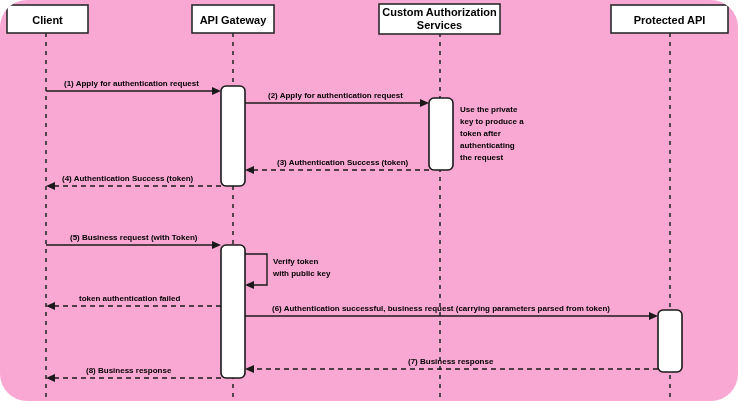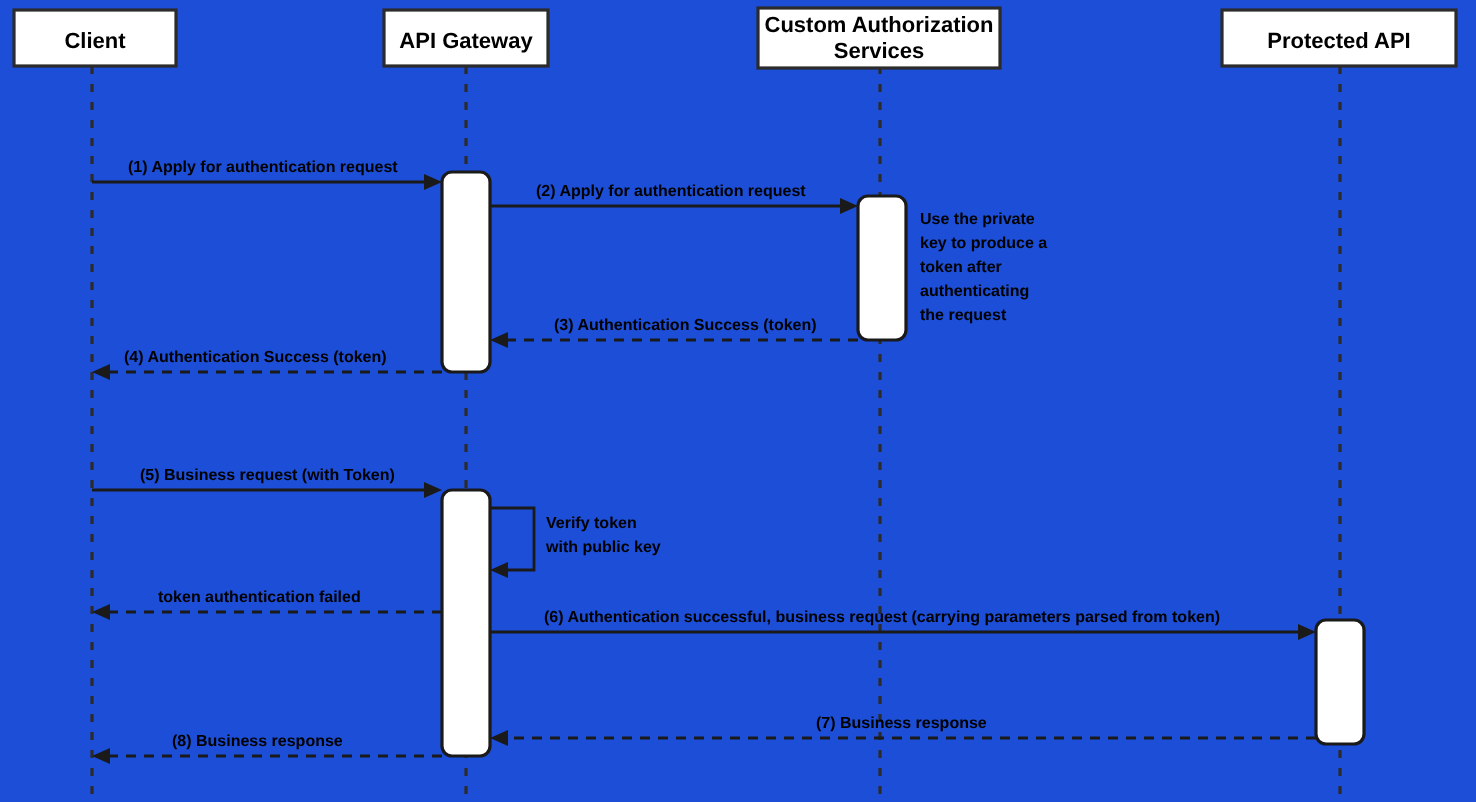--- a/index.html
+++ b/index.html
@@ -9,21 +9,22 @@
   }
   body {
     font-family: "Liberation Sans", sans-serif;
     color: #000000;
   }
   #diagram-root {
     position: relative;
     width: 738px;
     height: 401px;
     overflow: hidden;
-    background: #1d4ed8;
+    background: #f9a8d4;
+    border-radius: 27px;
   }
   #seq-svg {
     position: absolute;
     left: 0;
     top: 0;
     width: 738px;
     height: 401px;
   }
   .participant-label {
     font-size: 11px;

